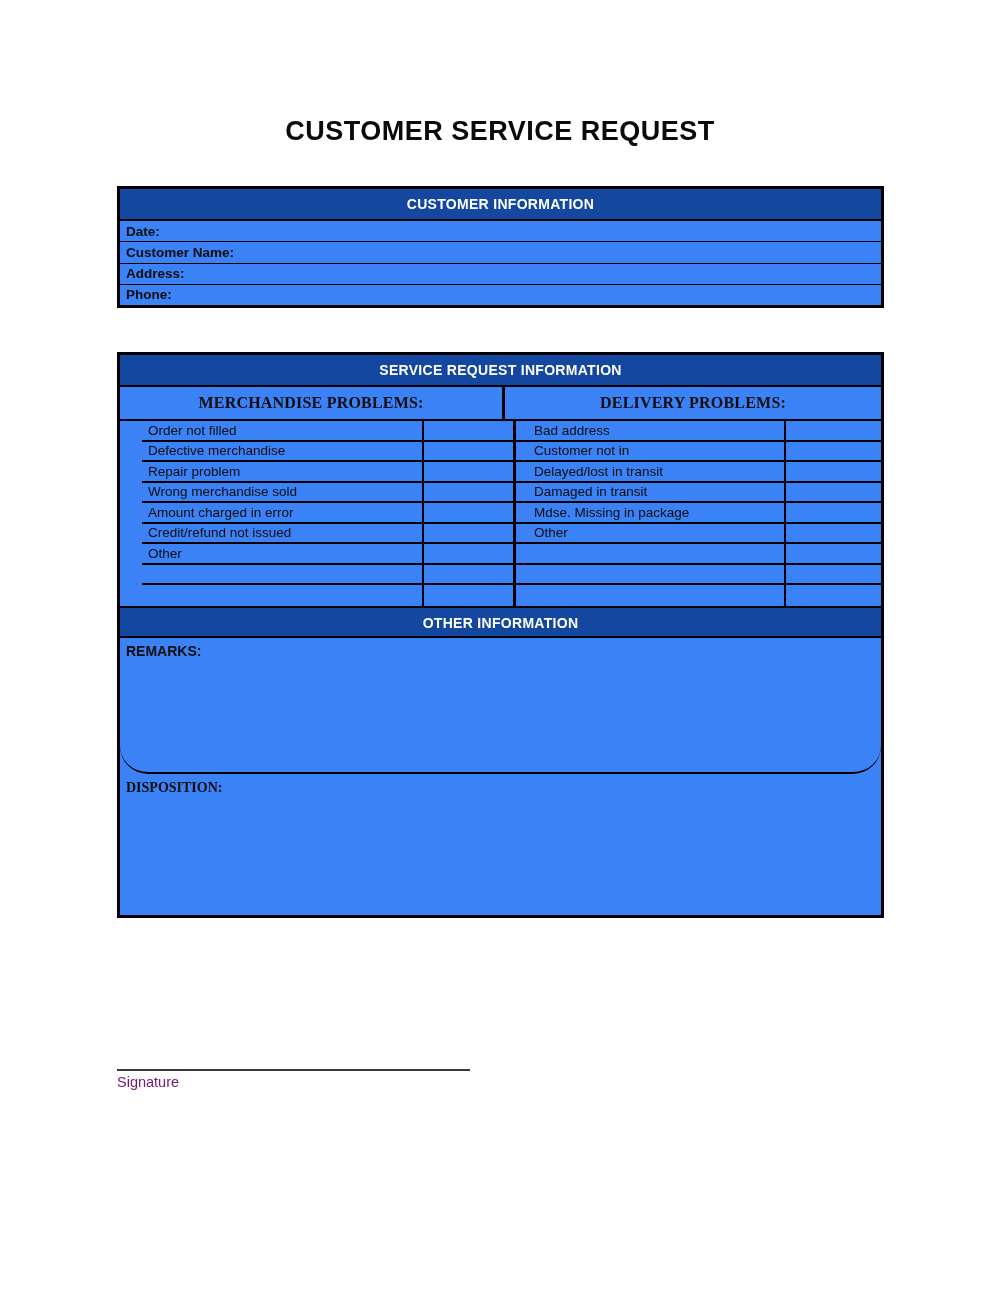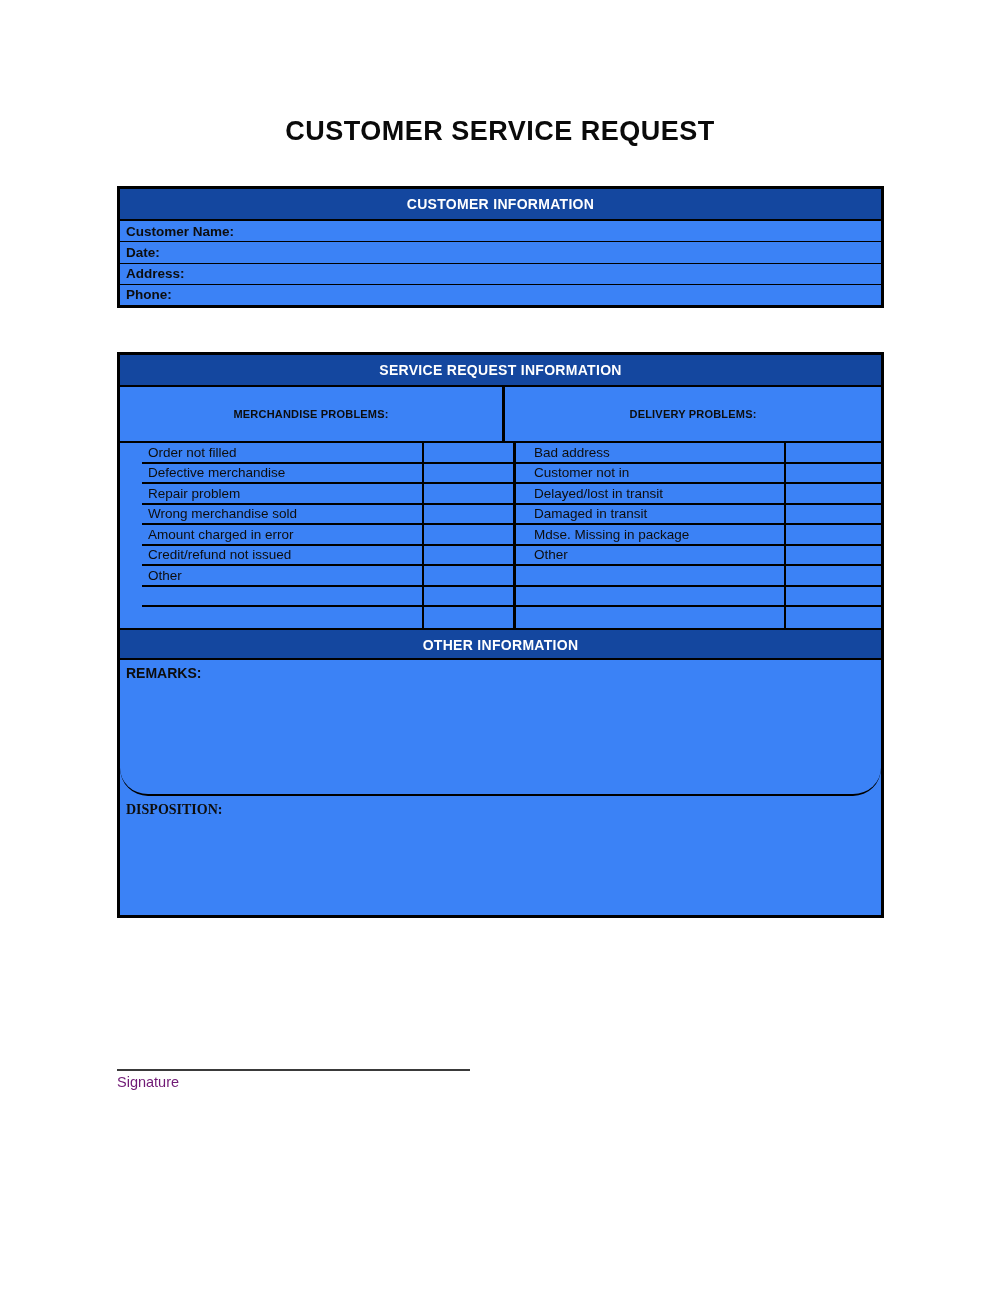--- a/index.html
+++ b/index.html
@@ -58,25 +58,26 @@
     border-bottom: 1px solid #000;
     font-size: 13.5px;
   }
   .ci-row:last-child { border-bottom: none; }
   .ci-label { font-weight: bold; padding-left: 6px; white-space: pre; }
   .ci-value { flex: 1; height: 100%; }
 
   
   .subheader {
     display: flex;
-    height: 56px;
+    height: 34px;
     border-bottom: 2px solid #000;
     font-weight: bold;
-    font-size: 11px;
-    flex: none;
+    font-size: 16px;
+    flex: none;
+    font-family: Liberation Serif, serif;
   }
   .subheader .half {
     display: flex;
     align-items: center;
     justify-content: center;
     letter-spacing: 0.2px;
   }
   .half-left  { width: 50.6%; border-right: 3px solid #000; }
   .half-right { flex: 1; }
 
@@ -117,25 +118,25 @@
 <body>
 
 <div class="page">
 
   <div class="title">CUSTOMER SERVICE REQUEST</div>
 
   <div class="tbl" id="tbl-customer">
     <div class="blue-bar">CUSTOMER INFORMATION</div>
     <div class="ci-rows">
       <div class="ci-row">
+        <span class="ci-label">Date:</span>
+        <span class="ci-value"></span>
+      </div>
+      <div class="ci-row">
         <span class="ci-label">Customer Name:</span>
-        <span class="ci-value"></span>
-      </div>
-      <div class="ci-row">
-        <span class="ci-label">Date:</span>
         <span class="ci-value"></span>
       </div>
       <div class="ci-row">
         <span class="ci-label">Address:</span>
         <span class="ci-value"></span>
       </div>
       <div class="ci-row">
         <span class="ci-label">Phone:</span>
         <span class="ci-value"></span>
       </div>

